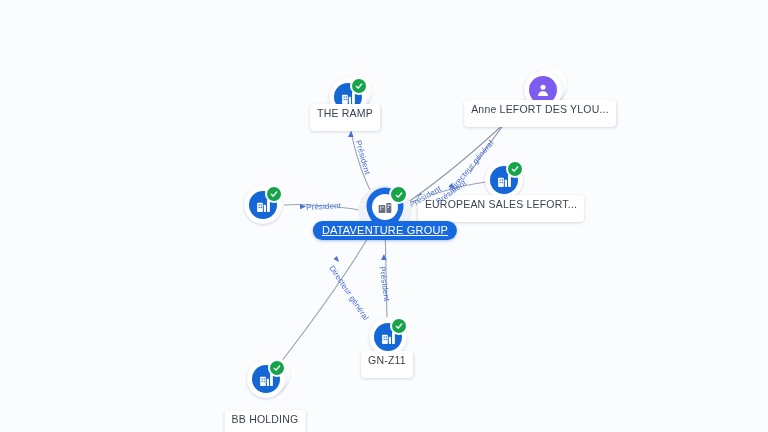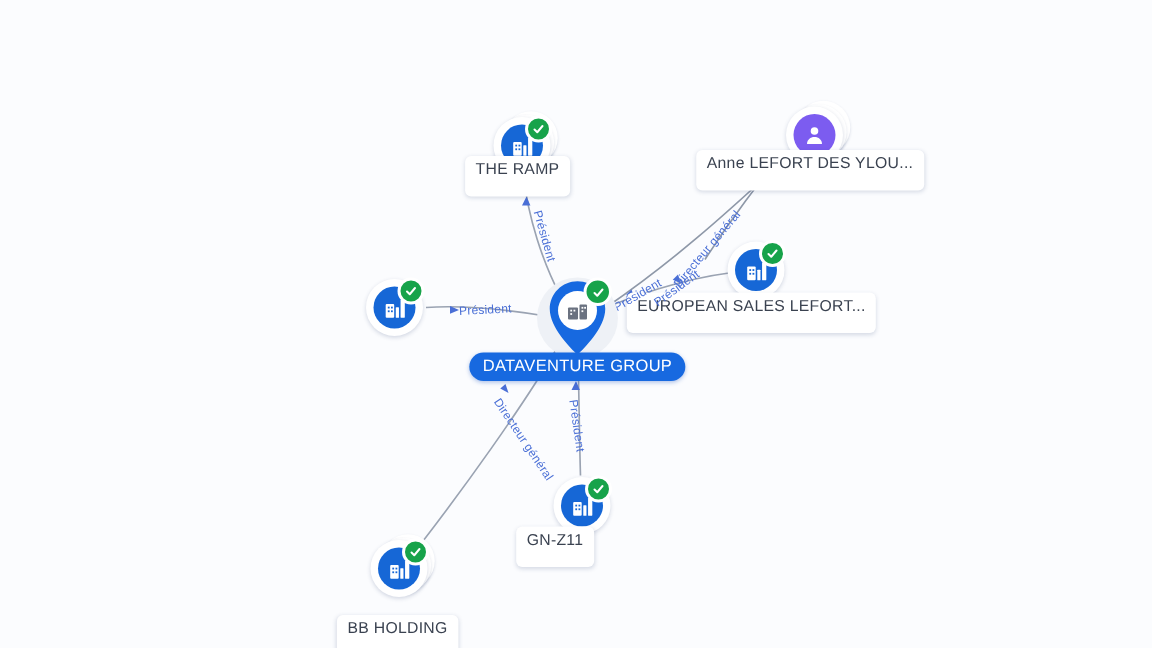--- a/index.html
+++ b/index.html
@@ -297,21 +297,21 @@
           <rect x="8" y="14" width="1.7" height="1.7" fill="#1667d6"></rect>
         </svg>
       </div>
       <div class="check-badge">
         <svg width="8" height="8" viewBox="0 0 24 24" fill="none" stroke="#ffffff" stroke-width="4" stroke-linecap="round" stroke-linejoin="round">
           <polyline points="4,13 9.5,18.5 20,6"></polyline>
         </svg>
       </div>
     </div>
   </div>
-  <div class="node-label" style="left:370px; top:351px;">GN-Z11</div>
+  <div class="node-label" style="left:387px; top:351px;">GN-Z11</div>
 
   <div class="node" style="left:266px; top:379px;">
     <div class="node-marker stack">
       <div class="halo s1"></div>
       <div class="halo s2"></div>
       <div class="halo"></div>
       <div class="disc">
         <svg width="17" height="17" viewBox="0 0 24 24" fill="#ffffff">
           <rect x="3" y="8" width="8" height="13" rx="1"></rect>
           <rect x="12.5" y="11" width="3" height="10" rx="0.6"></rect>
@@ -349,21 +349,21 @@
           <rect x="16" y="11.8" width="1.8" height="1.8" fill="#ffffff"></rect>
         </svg>
       </div>
       <div class="pin-check">
         <svg width="8" height="8" viewBox="0 0 24 24" fill="none" stroke="#ffffff" stroke-width="4" stroke-linecap="round" stroke-linejoin="round">
           <polyline points="4,13 9.5,18.5 20,6"></polyline>
         </svg>
       </div>
     </div>
   </div>
-  <div class="node-label selected" style="left:385px; top:235px; z-index:6;">DATAVENTURE GROUP</div>
+  <div class="node-label selected" style="left:385px; top:221px; z-index:6;text-decoration:underline;">DATAVENTURE GROUP</div>
 
   <div class="edge-label" style="left:306px; top:203px; transform: rotate(-3deg);">
     <span>Président</span>
   </div>
 
   <div class="edge-label" style="left:358px; top:136px; transform: rotate(74deg);">
     <span>Président</span>
   </div>
 
   <div class="edge-label" style="left:410px; top:201px; transform: rotate(-30deg);">

